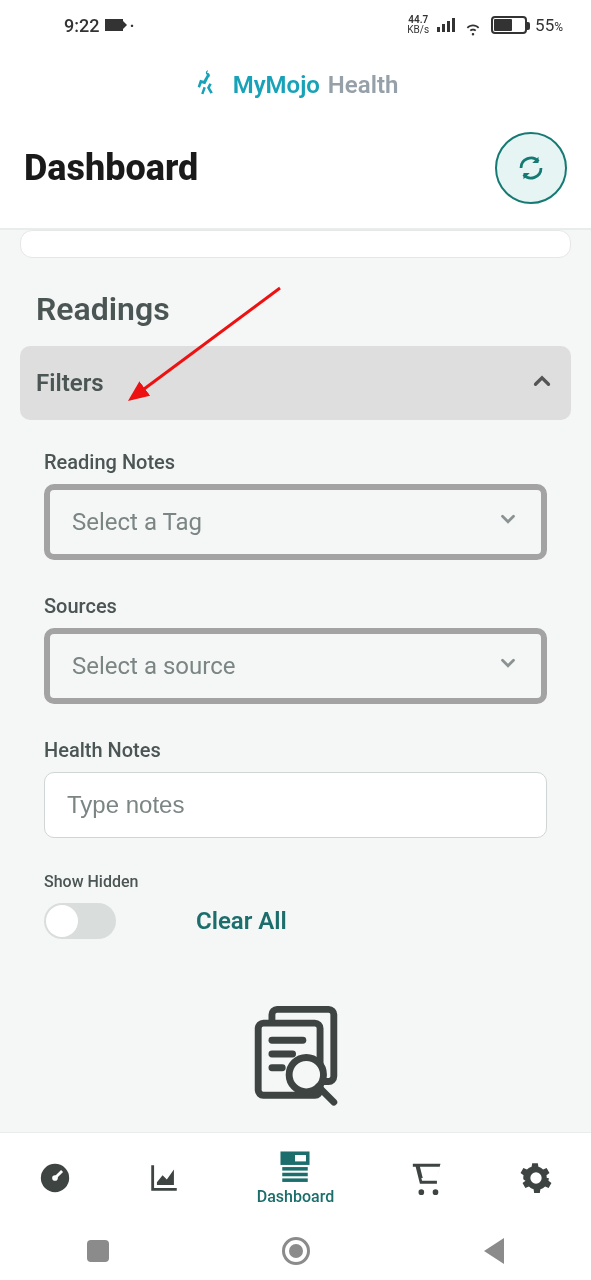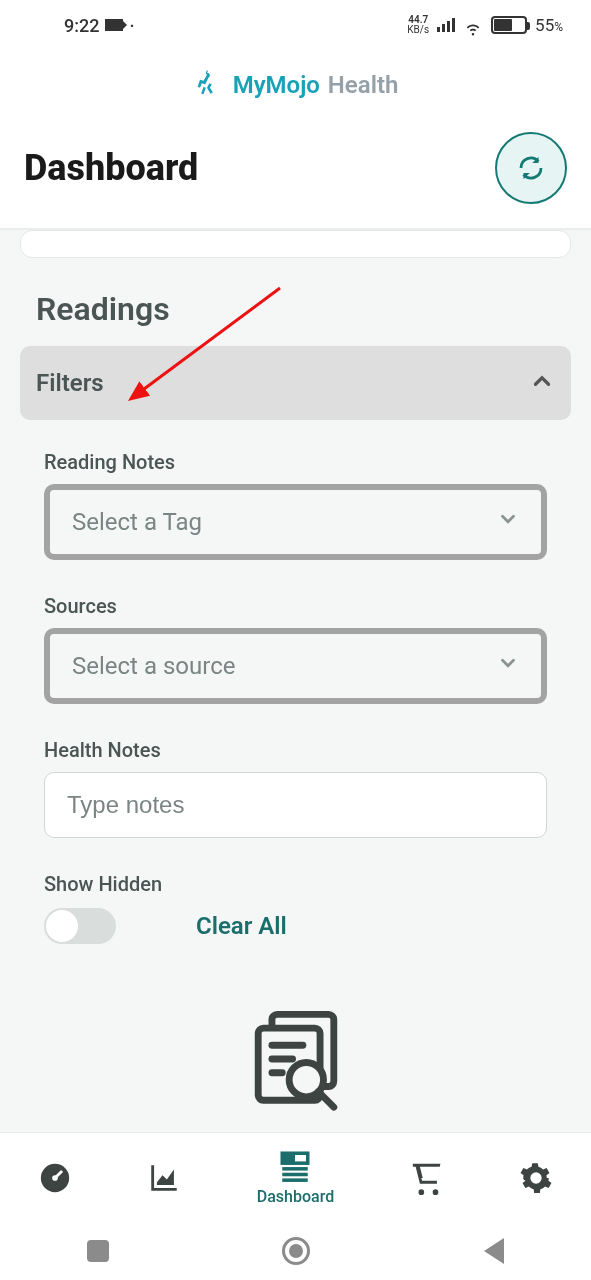--- a/index.html
+++ b/index.html
@@ -48,21 +48,21 @@
   .filters-header .chevron { margin-left:auto; color:#555;}
 
   .field-group { margin: 0 24px 34px; }
   .field-label { font-size:20px; color:#4a5554; font-weight:500; margin-bottom:10px;}
   .select { border:6px solid #a3a3a3; border-radius:10px; padding:18px 22px; display:flex; align-items:center; font-size:24px; color:#7a8584; cursor:pointer;}
   .select .chev { margin-left:auto; color:#8a9391;}
   .textin { border:1px solid #cfd6d5; border-radius:10px; padding:18px 22px; font-size:24px; color:#7a8584; width:100%; font-family:Liberation Sans, sans-serif; outline:none; background:#fff;}
   .textin::placeholder{color:#7a8584;}
 
   .show-hidden-row { margin:0 24px; }
-  .show-hidden-row .lbl{font-size:20px; color:#4a5554; font-weight:500; margin-bottom:12px;}
+  .show-hidden-row .lbl{font-size:16px; color:#4a5554; font-weight:500; margin-bottom:12px;}
   .second-row{display:flex; align-items:center;}
   .toggle { width:72px; height:36px; border-radius:18px; background:#d9dddc; position:relative; cursor:pointer;}
   .toggle .knob{position:absolute; left:2px; top:2px; width:32px; height:32px; border-radius:50%; background:#fff;}
   .clear-all{ margin-left:80px; color:#1b6e6b; font-size:24px; font-weight:600; cursor:pointer;}
 
   .big-icon { display:flex; justify-content:center; margin-top:60px;}
   .big-icon svg{width:110px;height:110px;}
 
   
   .tabbar { position:absolute; bottom:58px; left:0; right:0; height:90px; background:#fff; border-top:1px solid #e8eceb; display:flex; justify-content:space-around; align-items:center;}

